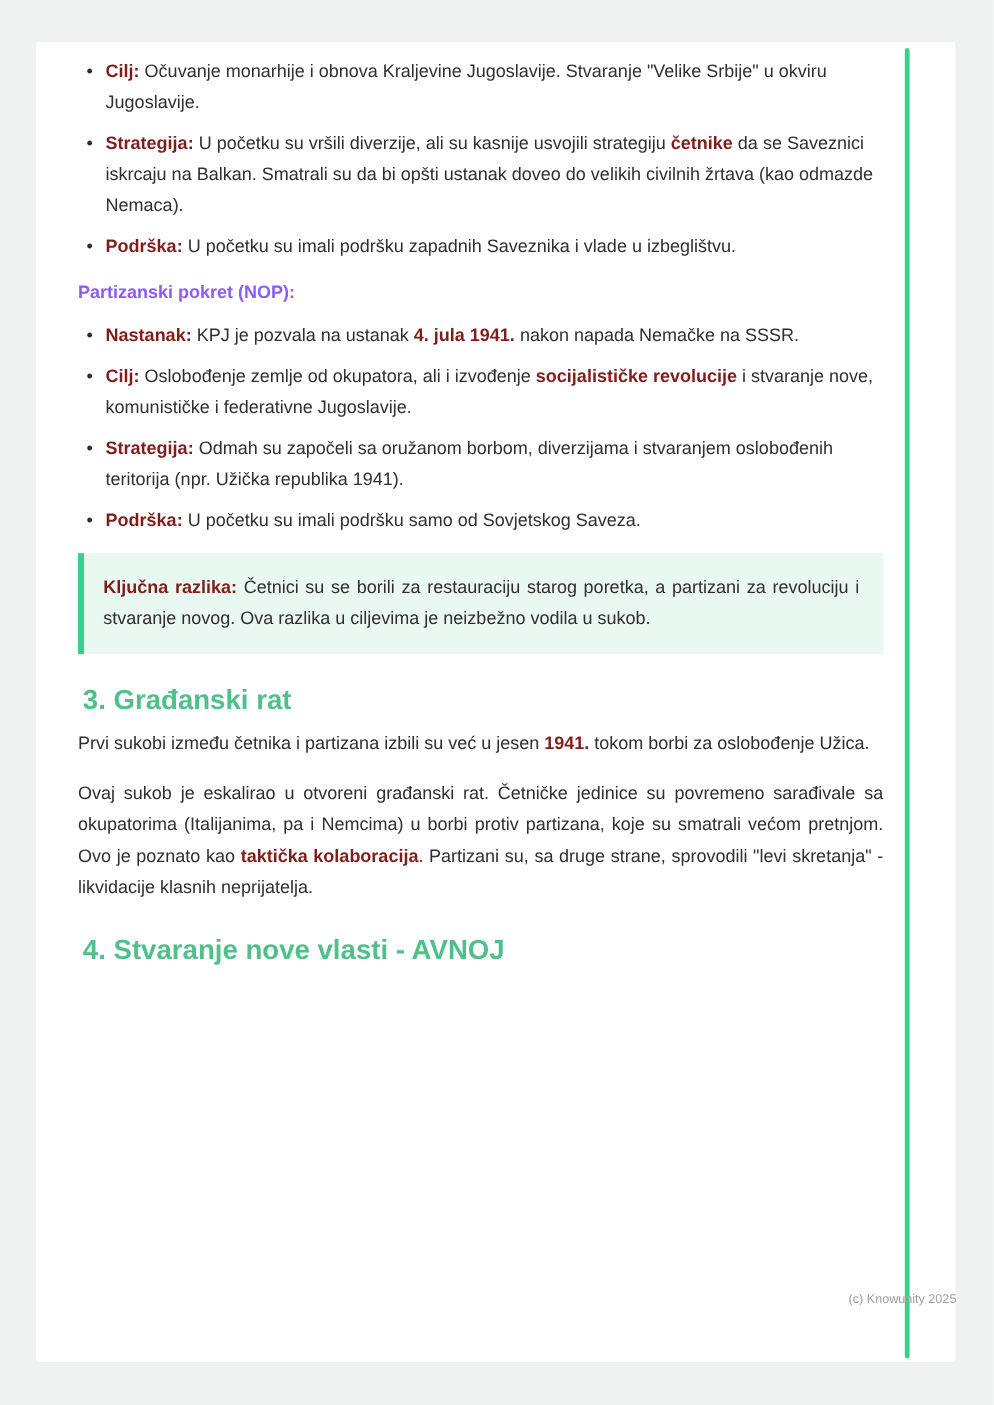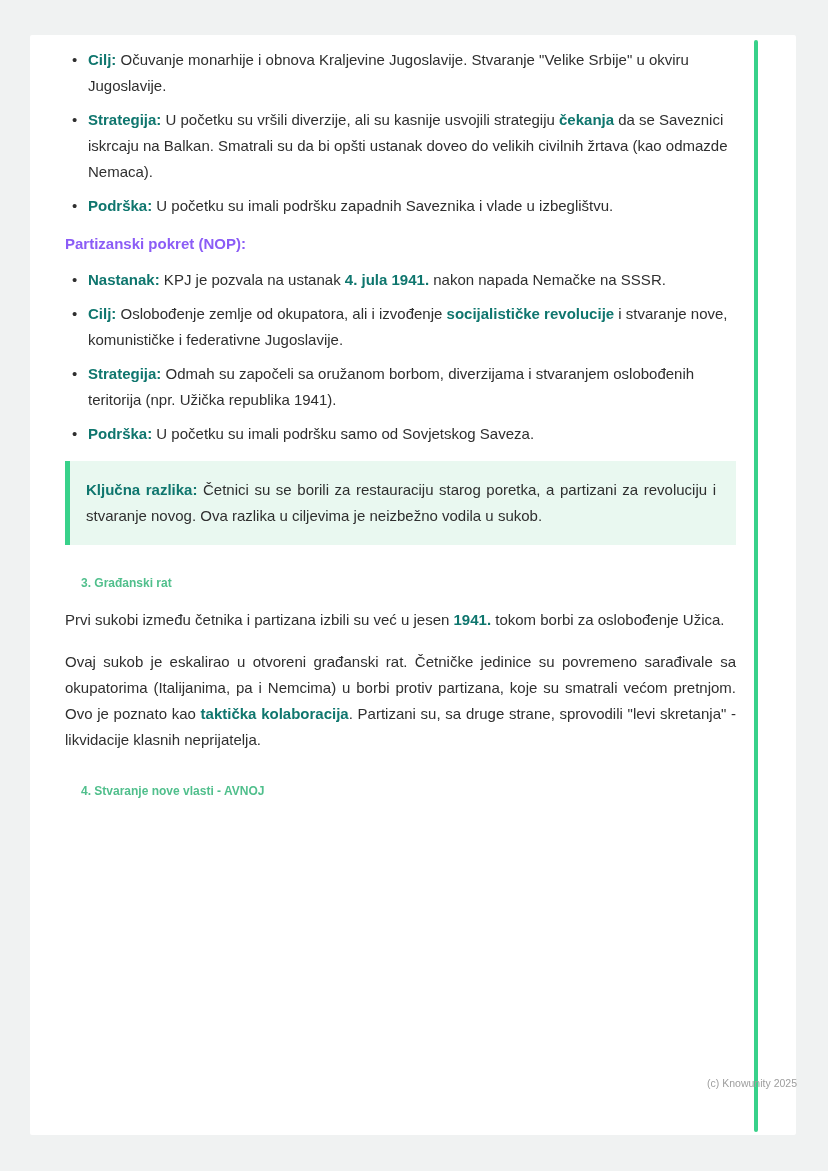--- a/index.html
+++ b/index.html
@@ -14,21 +14,21 @@
     position:absolute; left:30px; top:35px;
     width:766px; height:1100px;
     background:#ffffff; border-radius:2px;
   }
   .content{
     padding:12px 60px 0 35px;
     color:#2f2f2f;
     font-size:15px;
     line-height:26px;
   }
-  strong{ font-weight:700; color:#0f766e; }
+  strong{ font-weight:700; color:#7f1d1d; }
   ul.bullet-list{ list-style:none; margin:0 0 6px 0; }
   ul.bullet-list li{
     position:relative;
     padding-left:23px;
     margin-bottom:8px;
   }
   ul.bullet-list li::before{
     content:"\2022";
     position:absolute; left:7px; top:0;
     color:#2f2f2f;
@@ -39,24 +39,24 @@
   }
   .callout{
     margin:14px 0 0 0;
     background:#e9f8f0;
     border-left:5px solid #38d18a;
     padding:16px 20px 16px 16px;
   }
   .callout p{ text-align:justify; }
   .section-heading{
     color:#50bf8c;
-    font-size:12px;
+    font-size:23px;
     line-height:24px;
     font-weight:700;
-    margin:26px 0 12px 16px;
+    margin:26px 0 12px 4px;
   }
   .para{ margin:0 0 16px 0; }
   .para.justify{ text-align:justify; }
   .accent-bar{
     position:absolute;
     top:5px; bottom:3px; right:38px;
     width:4px; border-radius:2px;
     background:#38d18a;
   }
   .watermark{
@@ -69,21 +69,21 @@
   }
 </style>
 </head>
 <body>
 
 <div class="page-card">
   <div class="content">
 
     <ul class="bullet-list">
       <li><strong>Cilj:</strong> Očuvanje monarhije i obnova Kraljevine Jugoslavije. Stvaranje "Velike Srbije" u okviru Jugoslavije.</li>
-      <li><strong>Strategija:</strong> U početku su vršili diverzije, ali su kasnije usvojili strategiju <strong>čekanja</strong> da se Saveznici iskrcaju na Balkan. Smatrali su da bi opšti ustanak doveo do velikih civilnih žrtava (kao odmazde Nemaca).</li>
+      <li><strong>Strategija:</strong> U početku su vršili diverzije, ali su kasnije usvojili strategiju <strong>četnike</strong> da se Saveznici iskrcaju na Balkan. Smatrali su da bi opšti ustanak doveo do velikih civilnih žrtava (kao odmazde Nemaca).</li>
       <li><strong>Podrška:</strong> U početku su imali podršku zapadnih Saveznika i vlade u izbeglištvu.</li>
     </ul>
 
     <p class="bold-heading">Partizanski pokret (NOP):</p>
 
     <ul class="bullet-list">
       <li><strong>Nastanak:</strong> KPJ je pozvala na ustanak <strong>4. jula 1941.</strong> nakon napada Nemačke na SSSR.</li>
       <li><strong>Cilj:</strong> Oslobođenje zemlje od okupatora, ali i izvođenje <strong>socijalističke revolucije</strong> i stvaranje nove, komunističke i federativne Jugoslavije.</li>
       <li><strong>Strategija:</strong> Odmah su započeli sa oružanom borbom, diverzijama i stvaranjem oslobođenih teritorija (npr. Užička republika 1941).</li>
       <li><strong>Podrška:</strong> U početku su imali podršku samo od Sovjetskog Saveza.</li>

